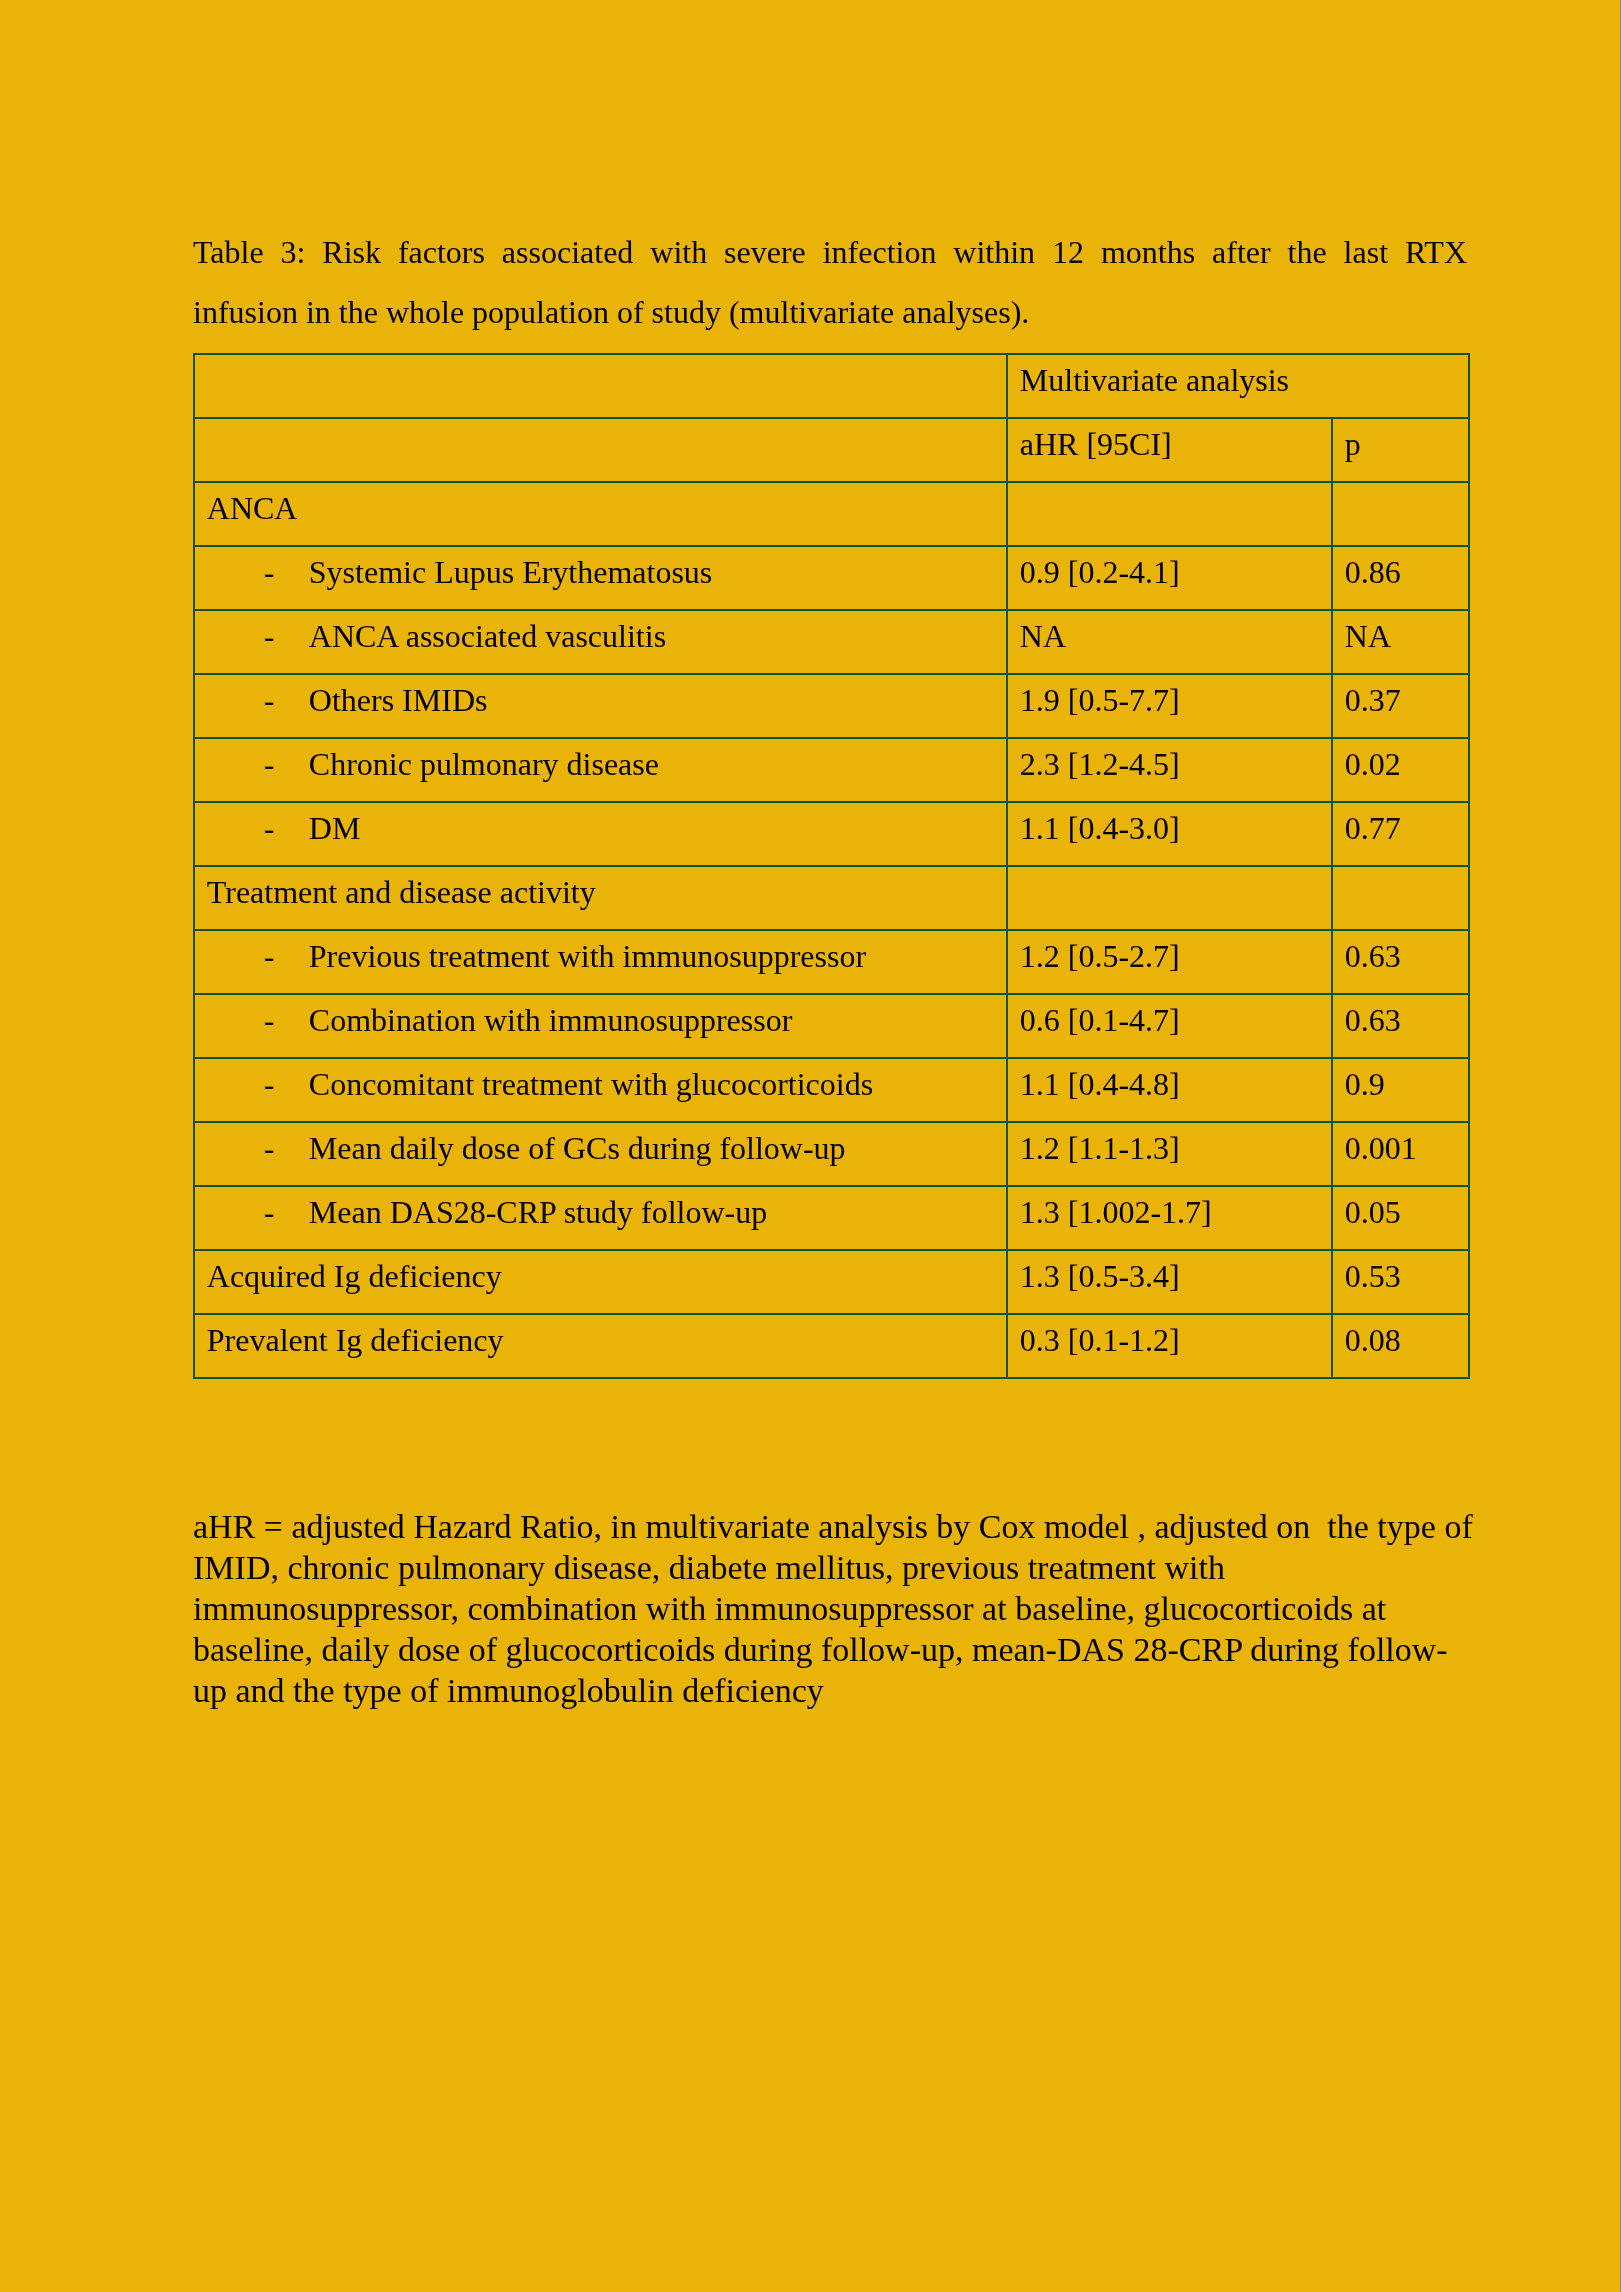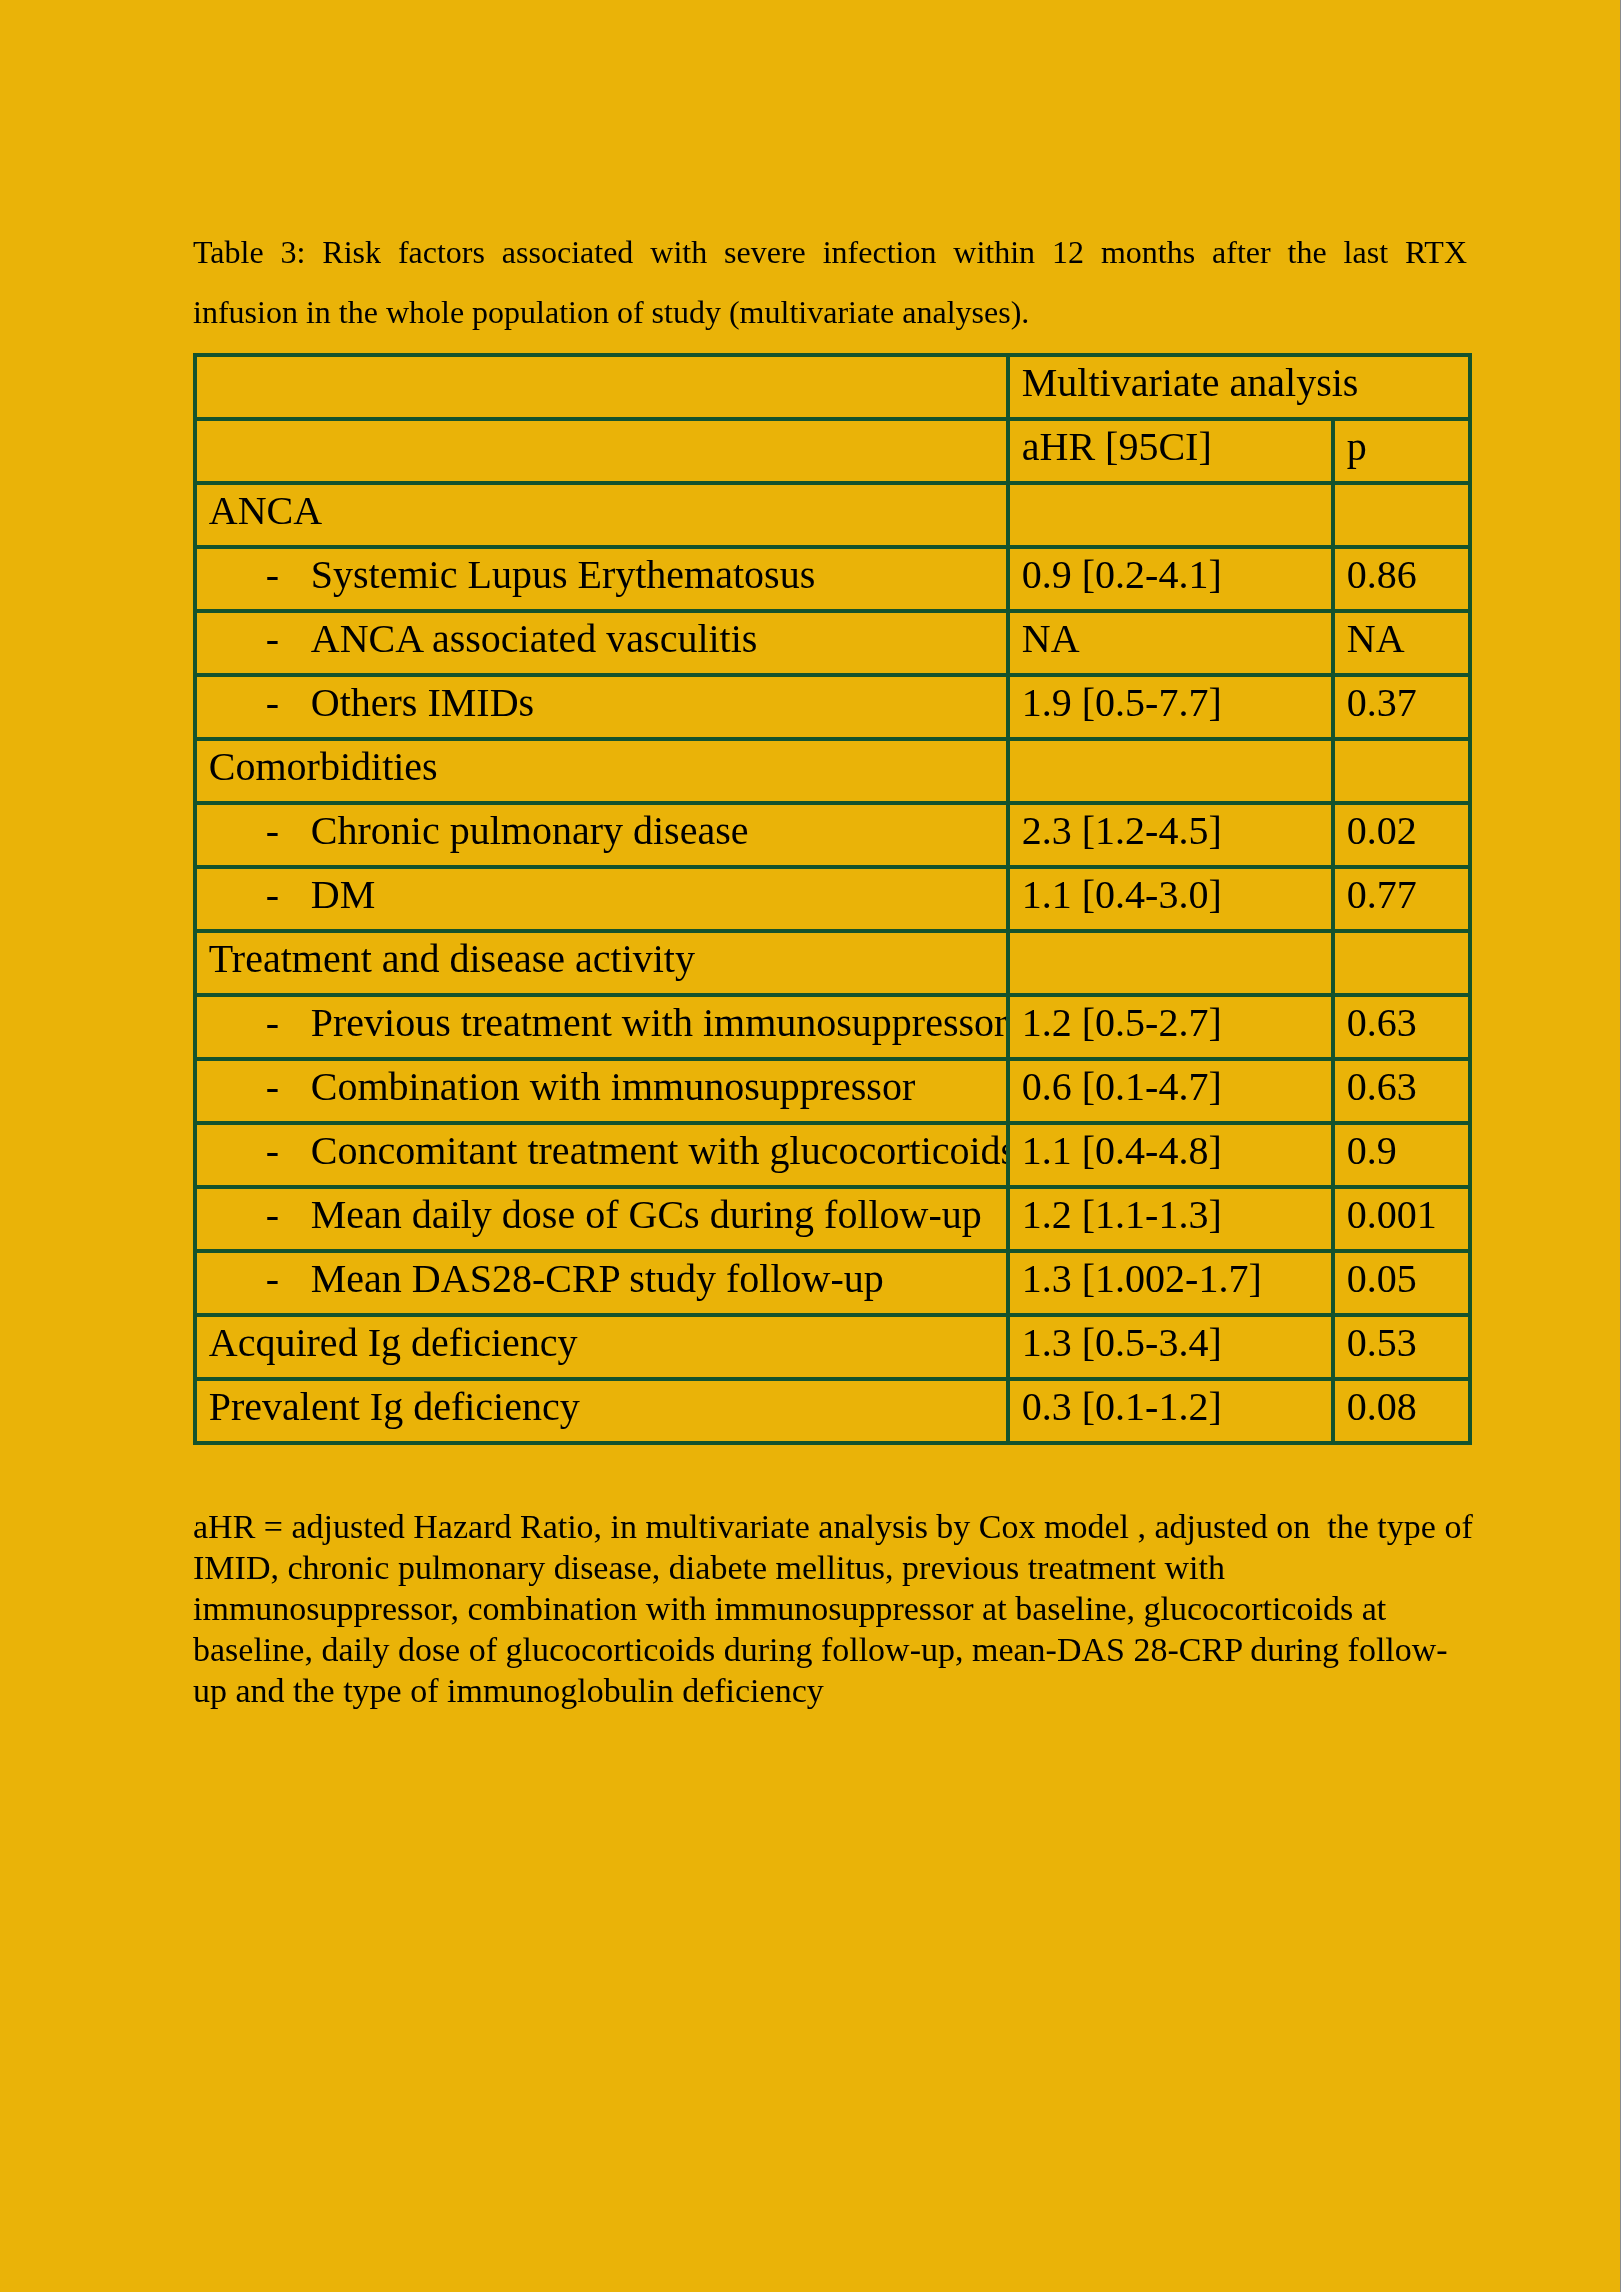--- a/index.html
+++ b/index.html
@@ -30,25 +30,25 @@
   }
   table.results {
     position: absolute;
     left: 193px;
     top: 353px;
     width: 1275px;
     border-collapse: collapse;
     table-layout: fixed;
   }
   table.results td {
-    border: 4px solid #14532d;
+    border: 2px solid #14532d;
     box-sizing: border-box;
     height: 64px;
     vertical-align: top;
-    font-size: 40px;
+    font-size: 32px;
     line-height: 39px;
     padding: 5.9px 5.9px 0 11.8px;
     overflow: hidden;
     white-space: nowrap;
   }
   table.results col.c1 { width: 813px; }
   table.results col.c2 { width: 325px; }
   table.results col.c3 { width: 137px; }
   td.val { padding-left: 12.7px; }
   td.label-cell .dash {
@@ -106,25 +106,20 @@
       <td class="label-cell"><span class="dash">-</span><span>ANCA associated vasculitis</span></td>
       <td class="val">NA</td>
       <td class="val">NA</td>
     </tr>
         <tr>
       <td class="label-cell"><span class="dash">-</span><span>Others IMIDs</span></td>
       <td class="val">1.9 [0.5-7.7]</td>
       <td class="val">0.37</td>
     </tr>
         <tr>
-      <td class="label-cell"><span>Comorbidities</span></td>
-      <td class="val"></td>
-      <td class="val"></td>
-    </tr>
-        <tr>
       <td class="label-cell"><span class="dash">-</span><span>Chronic pulmonary disease</span></td>
       <td class="val">2.3 [1.2-4.5]</td>
       <td class="val">0.02</td>
     </tr>
         <tr>
       <td class="label-cell"><span class="dash">-</span><span>DM</span></td>
       <td class="val">1.1 [0.4-3.0]</td>
       <td class="val">0.77</td>
     </tr>
         <tr>

